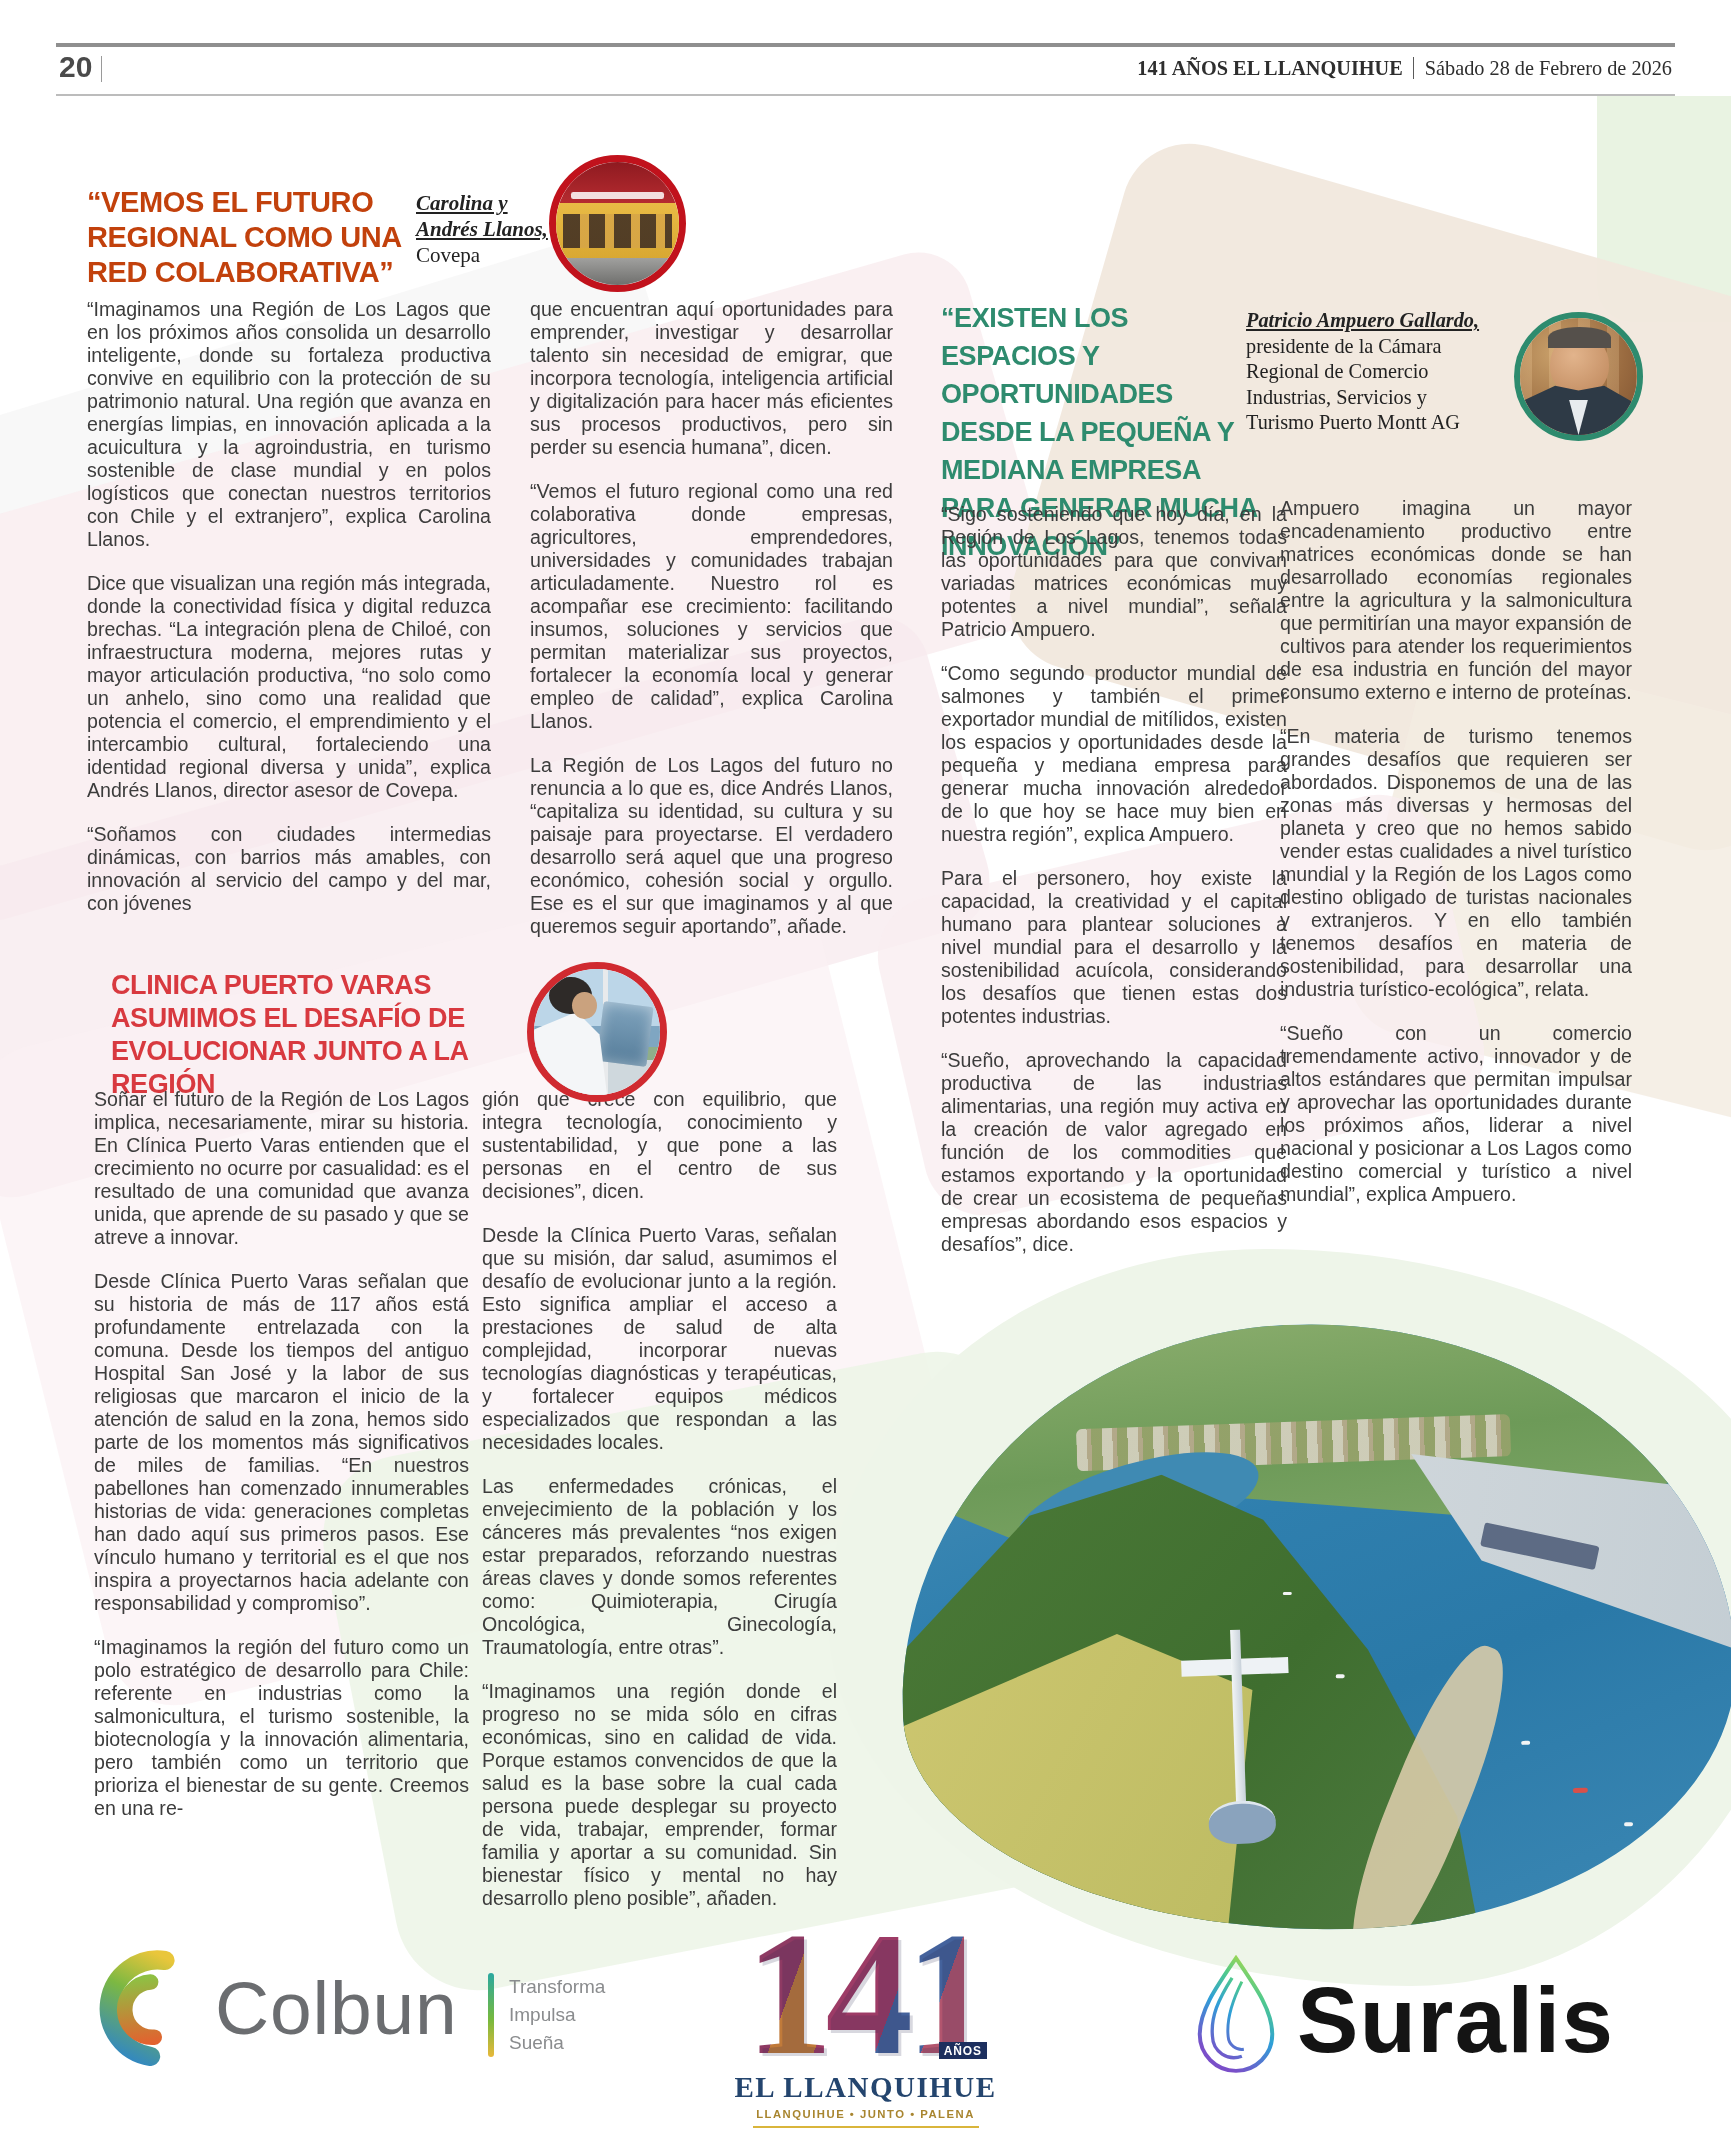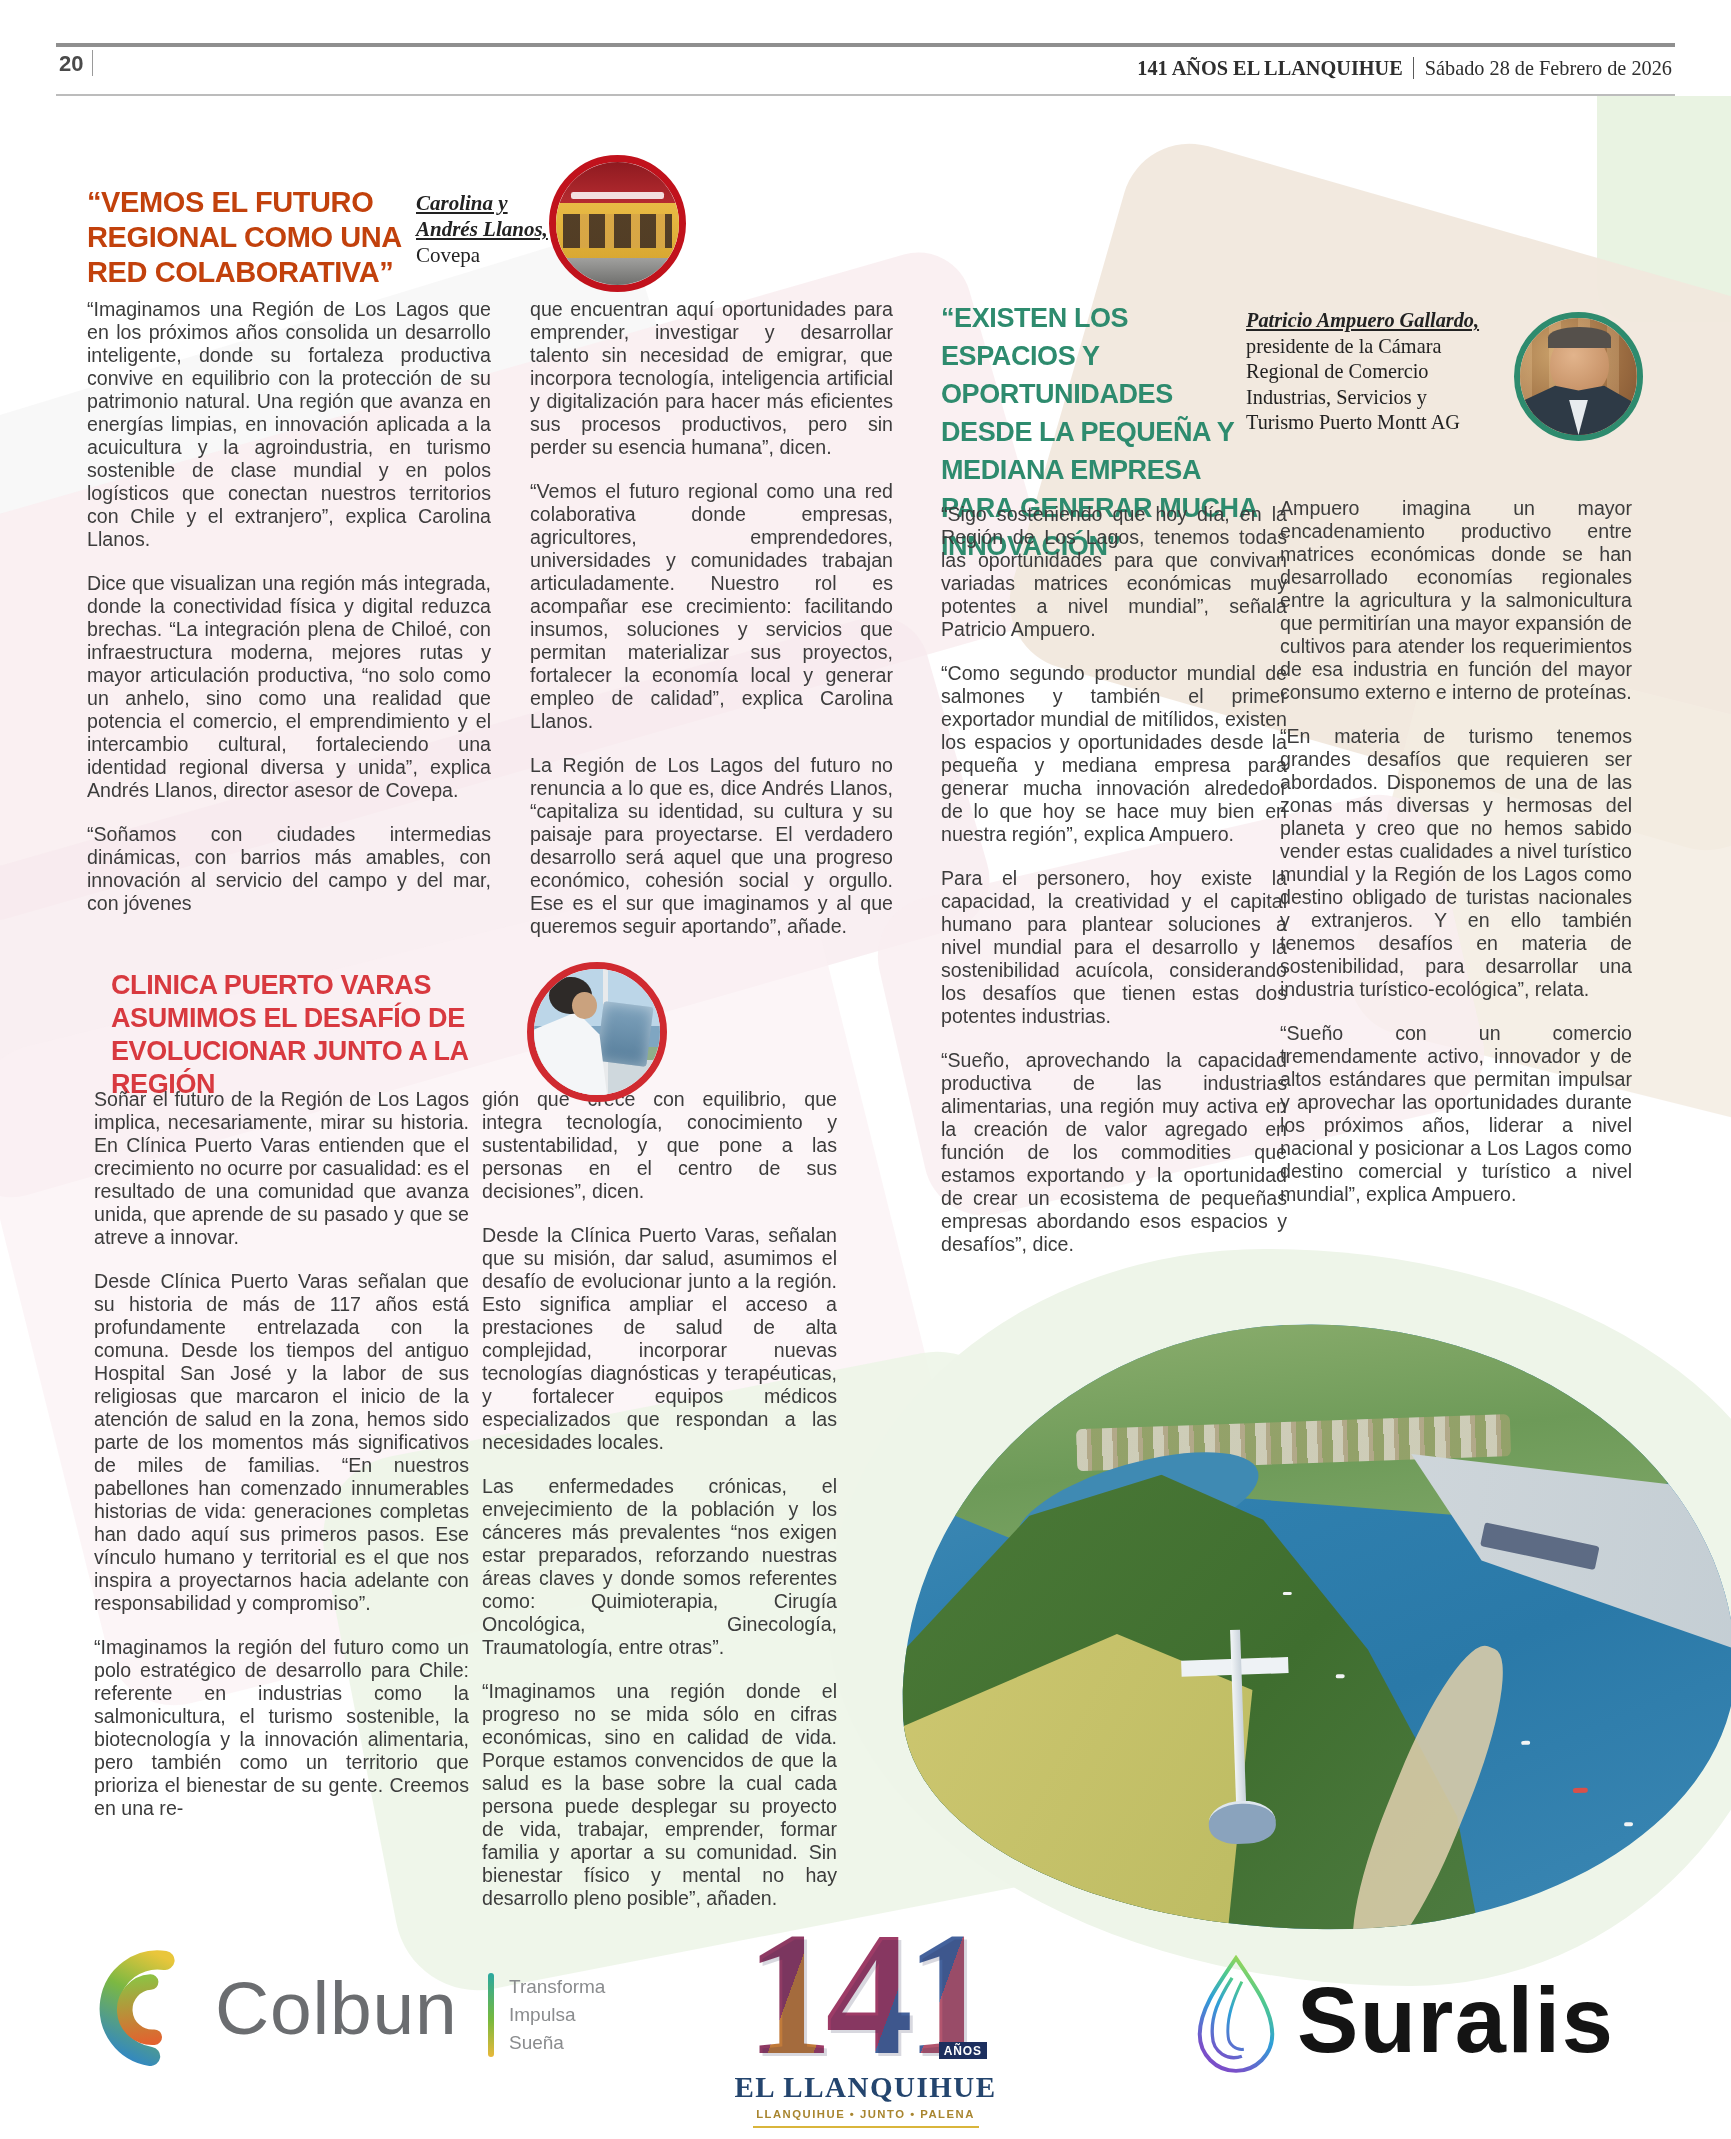--- a/index.html
+++ b/index.html
@@ -13,21 +13,21 @@
   .bg-pink3{left:30px;top:948px;width:865px;height:677px;background:#faf0f3;transform:rotate(-14deg);border-radius:68px;opacity:.65;}
   .bg-green-tr{left:1597px;top:96px;width:150px;height:226px;background:#e9f3e2;border-radius:0 0 0 35px;}
   .bg-beige1{left:1053px;top:226px;width:790px;height:542px;background:#f1e8dd;transform:rotate(16deg);border-radius:68px;opacity:.95;}
   .bg-beige2{left:1377px;top:692px;width:482px;height:391px;background:#f3ece2;transform:rotate(14deg);border-radius:60px;opacity:.85;}
   .bg-pinkR{left:895px;top:843px;width:572px;height:324px;background:#f9edf0;transform:rotate(-13deg);border-radius:60px;opacity:.8;}
   .bg-greenB{left:354px;top:1400px;width:707px;height:542px;background:#ecf4e6;transform:rotate(-11deg);border-radius:83px;opacity:.85;}
   .bg-greenBlob{left:828px;top:1249px;width:971px;height:737px;background:#eef5e9;border-radius:45% 55% 40% 60%/50% 45% 55% 50%;}
   
   .rule-top{position:absolute;left:56px;right:56px;top:43px;height:3.8px;background:#8f8f8f;z-index:3;}
   .rule-bottom{position:absolute;left:56px;right:56px;top:94px;height:1.5px;background:#bcbcbc;z-index:3;}
-  .pagenum{position:absolute;left:59px;top:50px;font-size:22px;font-weight:700;color:#4a4a4a;z-index:3;}
+  .pagenum{position:absolute;left:59px;top:50px;font-size:30px;font-weight:700;color:#4a4a4a;z-index:3;}
   .pagenum .bar{display:inline-block;width:0;height:25.6px;border-left:1.5px solid #9a9a9a;margin-left:9px;vertical-align:-4.5px;}
   .header-right{position:absolute;right:59px;top:57px;z-index:3;font-family:"Liberation Serif",serif;font-size:20.3px;color:#2e2e2e;}
   .header-right .mast{font-weight:700;}
   .header-right .date{border-left:1.5px solid #5a5a5a;margin-left:10.5px;padding-left:10.5px;font-weight:400;}
   
   .headline{position:absolute;z-index:4;font-weight:800;letter-spacing:-0.4px;}
   .h-covepa{left:87px;top:185px;width:354px;font-size:29px;line-height:35px;color:#c2410c;}
   .h-camara{left:941px;top:299px;width:324px;font-size:27px;line-height:38px;color:#2e8b6e;}
   .h-clinica{left:111px;top:969px;width:459px;font-size:27px;line-height:33px;color:#d8393f;}
   .byline{position:absolute;z-index:4;font-family:"Liberation Serif",serif;color:#222;}

